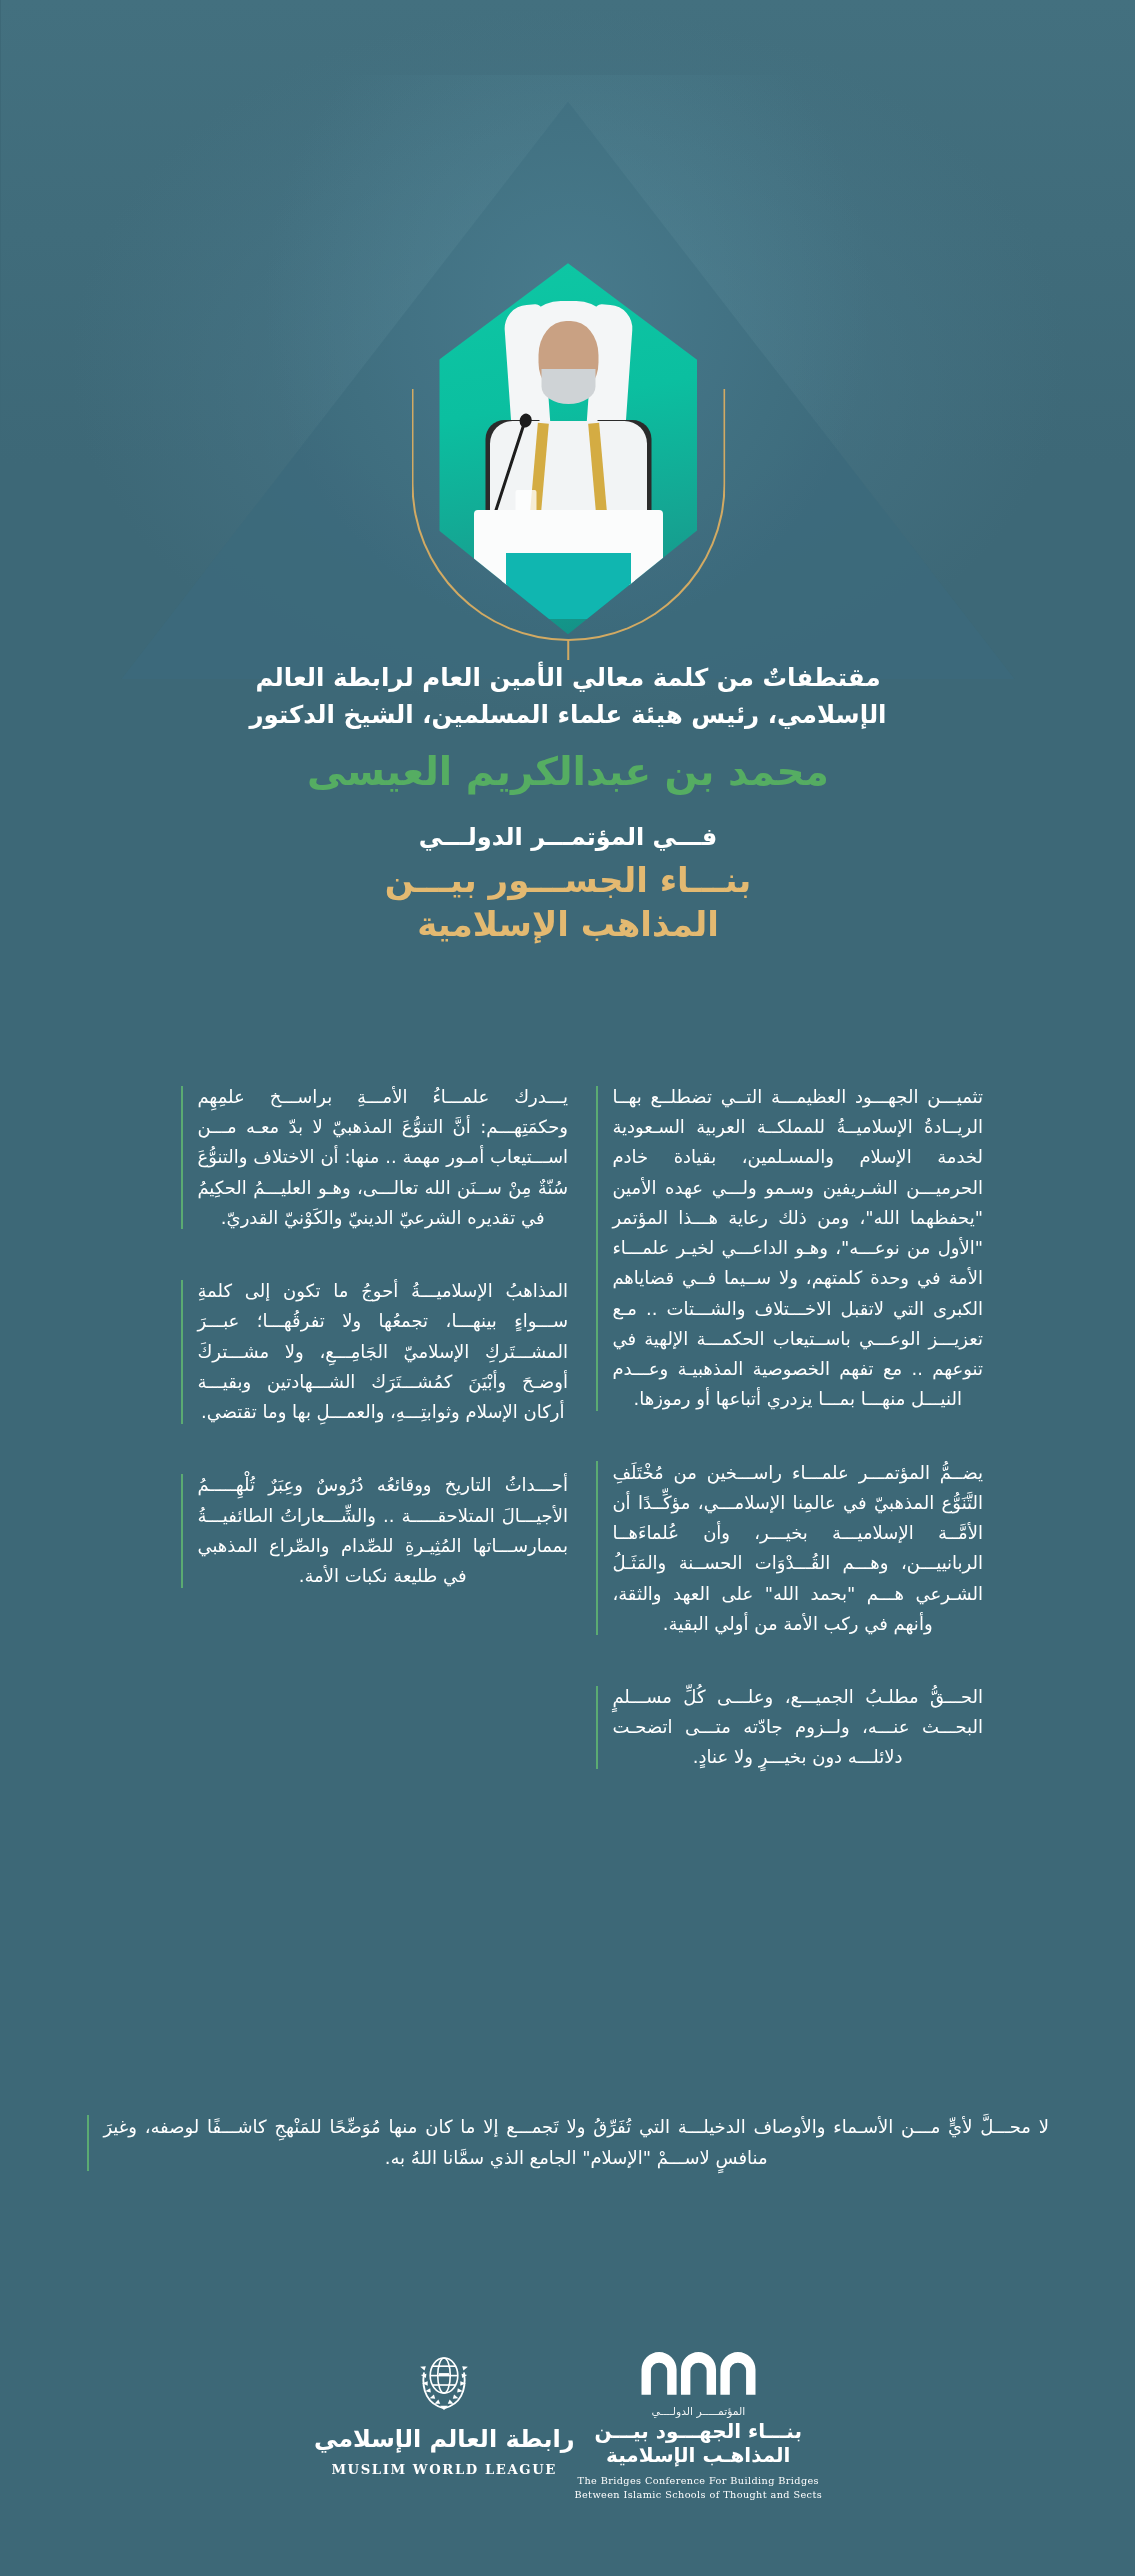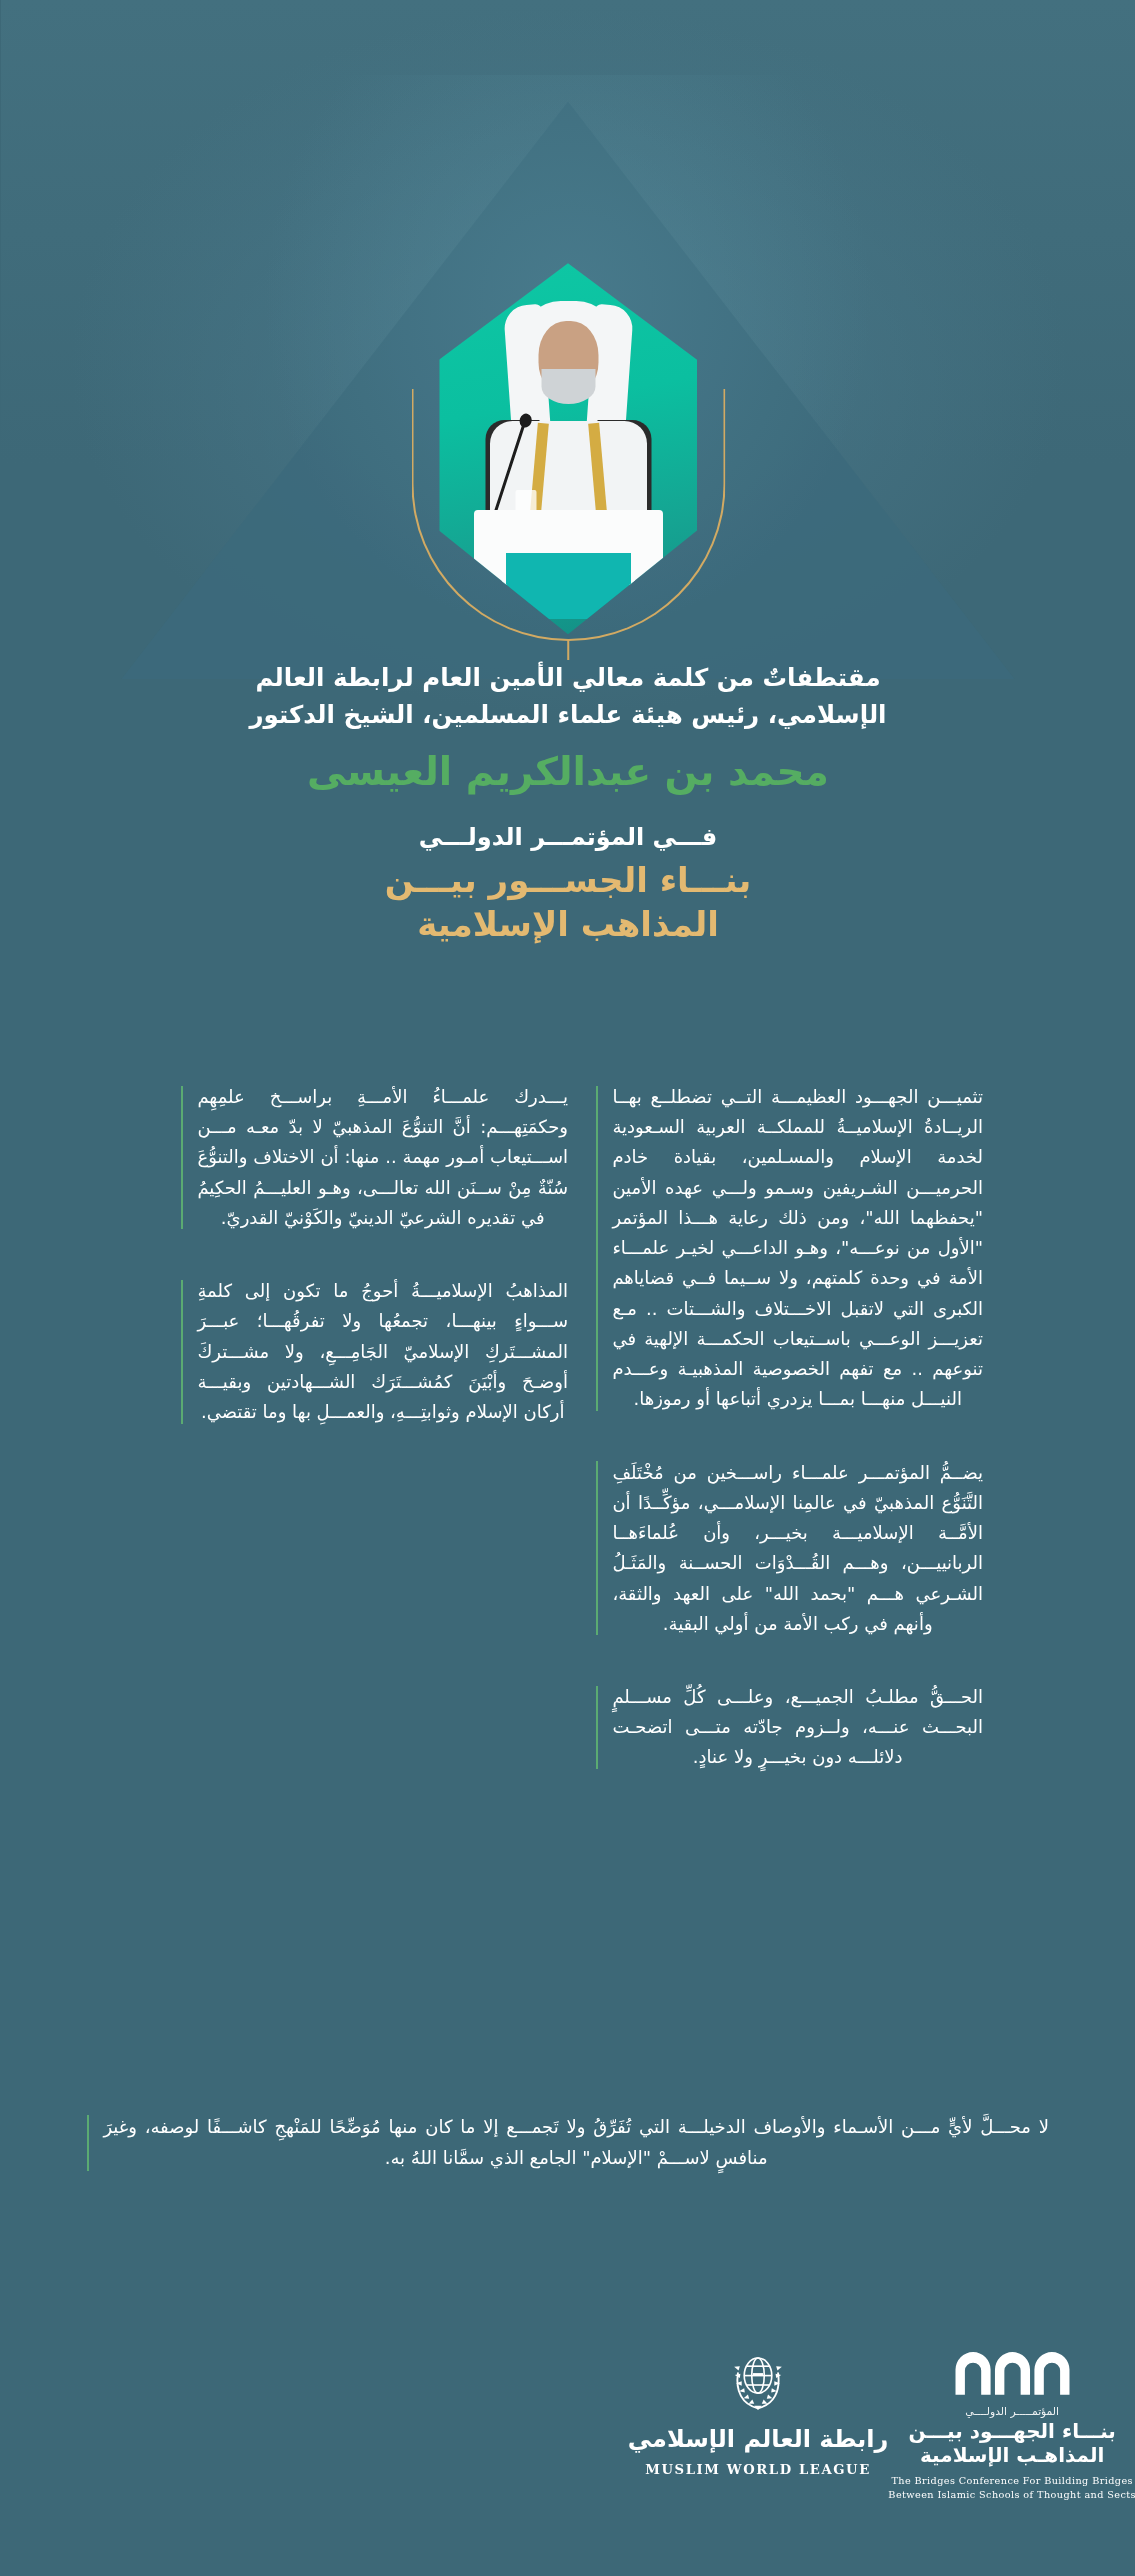--- a/index.html
+++ b/index.html
@@ -241,20 +241,21 @@
     height:calc(100% - 5px);
     background:#5bab72;
   }
 
   
   .footer {
     position:absolute;
     left:0; bottom:74px;
     width:1136px;
     display:flex;
+    justify-content:center;
     align-items:flex-start;
   }
   .logo { text-align:center; color:#ffffff; }
 
   .logo-mark-arches { width:119px; height:47px; margin:0 auto 10px; display:block; }
   .logo-conf-pre {
     font-size:10.7px; letter-spacing:1.9px; opacity:.92; margin-bottom:2.5px; font-weight:500;
   }
   .logo-conf-ar1 { font-size:20px; font-weight:700; line-height:1.18; letter-spacing:0.6px; }
   .logo-conf-ar2 { font-size:20px; font-weight:700; line-height:1.18; letter-spacing:0.6px; }
@@ -310,20 +311,21 @@
 
     <div class="col col-right">
       <p class="para">تثميـــن الجهـــود العظيمـــة التــي تضطلــع بهــا الريــادةُ الإسلاميــةُ للمملكــة العربية السـعودية لخدمة الإسلام والمسـلمين، بقيادة خادم الحرميـــن الشـريفين وسـمو ولـــي عهده الأمين "يحفظهما الله"، ومن ذلك رعاية هـــذا المؤتمر "الأول من نوعـــه"، وهـو الداعـــي لخيـر علمـــاء الأمة في وحدة كلمتهم، ولا ســيما فــي قضاياهم الكبرى التي لاتقبل الاخـــتلاف والشـــتات .. مـع تعزيـــز الوعـــي باســتيعاب الحكمـــة الإلهية في تنوعهم .. مع تفهم الخصوصية المذهبيـة وعـــدم النيـــل منهـــا بمـــا يزدري أتباعها أو رموزها.</p>
       <p class="para">يضــمُّ المؤتمـــر علمـــاء راســـخين من مُخْتَلَفِ التَّنَوُّع المذهبيّ في عالمِنا الإسلامـــي، مؤكِّــدًا أن الأمَّــة الإسلاميـــة بخيـــر، وأن عُلماءَهــا الربانييـــن، وهـــم القُـــدْوَات الحســنة والمَثَـلُ الشـرعي هـــم "بحمد الله" على العهد والثقة، وأنهم في ركب الأمة من أولي البقية.</p>
       <p class="para">الحـــقُّ مطلـبُ الجميـــع، وعلـــى كُلِّ مســـلمٍ البحـــث عنـــه، ولــزوم جادّته متـــى اتضحـت دلائلـــه دون بخيـــرٍ ولا عنادٍ.</p>
     </div>
 
     <div class="col col-left">
       <p class="para">يـــدرك علمـــاءُ الأمـــةِ براســـخ علمِهِم وحكمَتِهـــم: أنَّ التنوُّعَ المذهبيّ لا بدّ معـه مـــن اســـتيعاب أمـور مهمة .. منها: أن الاختلاف والتنوُّعَ سُنّةٌ مِنْ ســنَن الله تعالـــى، وهـو العليـــمُ الحكِيمُ في تقديره الشرعيّ الدينيّ والكَوْنيّ القدريّ.</p>
       <p class="para">المذاهبُ الإسلاميـــةُ أحوجُ ما تكون إلى كلمةِ ســـواءٍ بينهـــا، تجمعُها ولا تفرقُهـــا؛ عبـــرَ المشـــتَركِ الإسلاميّ الجَامِـــعِ، ولا مشـــتركَ أوضـحَ وأبْيَنَ كمُشـــتَرَك الشـــهادتين وبقيـــة أركان الإسلام وثوابتِـــهِ، والعمـــلِ بها وما تقتضي.</p>
+      <p class="para">أحـــداثُ التاريخ ووقائعُه دُرُوسٌ وعِبَرٌ تُلْهِـــــمُ الأجيـــالَ المتلاحقـــــة .. والشِّـــعاراتُ الطائفيـــةُ بممارســـاتها المُثِيـرةِ للصِّدام والصِّراع المذهبي في طليعة نكبات الأمة.</p>
     </div>
 
   </div>
 
   <p class="bottom-para">لا محـــلَّ لأيٍّ مـــن الأسـماء والأوصاف الدخيلـــة التي تُفَرِّقُ ولا تَجمـــع إلا ما كان منها مُوَضِّحًا للمَنْهجِ كاشـــفًا لوصفه، وغيرَ منافسٍ لاســـمْ "الإسلام" الجامع الذي سمَّانا اللهُ به.</p>
 
   <div class="footer">
 
     <div class="logo">
       <svg class="logo-mark-arches" viewBox="0 0 190 74">

